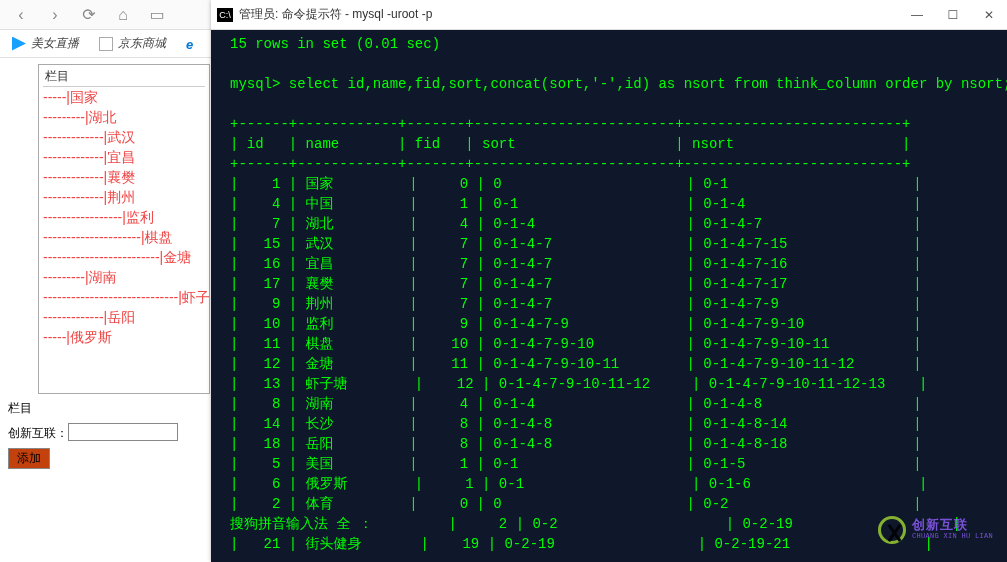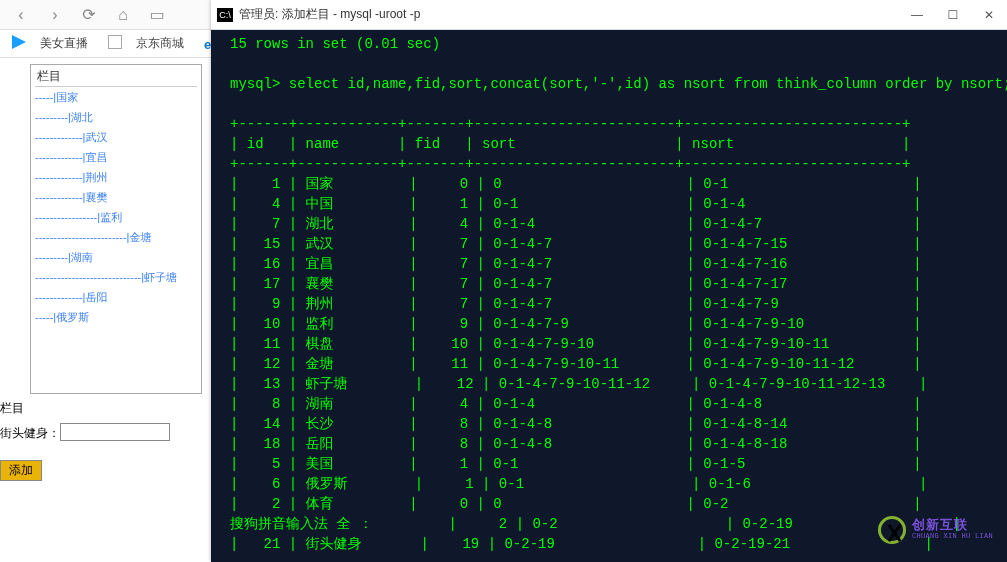--- a/index.html
+++ b/index.html
@@ -28,48 +28,48 @@
       color: #888; font-size: 16px; cursor: pointer;
     }
     
     .bookmarks-bar {
       height: 28px;
       display: flex; align-items: center; gap: 20px;
       padding: 0 12px;
       border-bottom: 1px solid #e0e0e0;
       background: #fff;
     }
-    .bookmark { display: flex; gap: 14px; color: #444; font-size: 12px; cursor: pointer;}
+    .bookmark { display: flex; align-items: center; gap: 5px; color: #444; font-size: 12px; cursor: pointer; font-style: italic;}
     .bookmark .ico { width: 14px; height: 14px; display: inline-block; }
     .ico-play { background: #19a0ff; clip-path: polygon(0 0,100% 50%,0 100%); }
     .ico-page { border:1px solid #aaa; width:12px;height:14px; }
     .ico-e { color:#0078d7; font-weight:bold; font-size:13px; }
     
     .main {
       display: flex;
       height: calc(100% - 58px);
     }
     .left-panel {
       width: 241px;
-      padding: 6px 0;
+      padding: 6px 8px;
     }
     .tree-box {
       border: 1px solid #aaa;
       width: 172px;
       height: 330px;
       overflow: auto;
       padding: 2px 4px;
       margin-left: 30px;
     }
     .tree-title { font-size: 12px; color: #333; border-bottom: 1px solid #ccc; padding:1px 2px;}
-    .tree-item { font-size: 11px; color: #3b82f6; line-height: 20px; white-space: pre; }
+    .tree-item { font-size: 14px; color: #ef4444; line-height: 20px; white-space: pre; }
     .form-row { margin-top: 6px; font-size:12px; }
     .form-row input[type=text] { width: 110px; border:1px solid #888; height:18px; }
     .form-row .txt { font-size:12px; }
-    .form-row button { border:1px solid #888; background:#eab308; padding:1px 8px; font-size:12px; cursor:pointer;margin-top:12px;}
+    .form-row button { border:1px solid #888; background:#c2410c; padding:1px 8px; font-size:12px; cursor:pointer;}
     
     .term-window {
       position: absolute;
       left: 211px; top: 0;
       width: 796px;
       height: 562px;
       display: flex; flex-direction: column;
       box-shadow: 0 0 4px rgba(0,0,0,.3);
     }
     .term-titlebar {
@@ -139,46 +139,47 @@
 
 <div class="main">
   <div class="left-panel">
     <div class="tree-box">
       <div class="tree-title">栏目</div>
       <div id="tree-items">
           <div class="tree-item">-----|国家</div>
           <div class="tree-item">---------|湖北</div>
           <div class="tree-item">-------------|武汉</div>
           <div class="tree-item">-------------|宜昌</div>
+          <div class="tree-item">-------------|襄樊</div>
           <div class="tree-item">-------------|荆州</div>
-          <div class="tree-item">-------------|襄樊</div>
           <div class="tree-item">-----------------|监利</div>
+          <div class="tree-item">---------------------|棋盘</div>
           <div class="tree-item">-------------------------|金塘</div>
           <div class="tree-item">---------|湖南</div>
           <div class="tree-item">-----------------------------|虾子塘</div>
           <div class="tree-item">-------------|岳阳</div>
           <div class="tree-item">-----|俄罗斯</div>
         </div>
     </div>
     <div class="form-row">
       <span class="txt">栏目</span>
     </div>
     <div class="form-row">
-      <span class="txt">街头健身：</span><input type="text" value="" style="">
+      <span class="txt">创新互联：</span><input type="text" value="" style="">
     </div>
     <div class="form-row">
       <button>添加</button>
     </div>
   </div>
 </div>
 
 <div class="term-window">
   <div class="term-titlebar">
     <span class="ico-cmd">C:\</span>
-    <span>管理员: 添加栏目 - mysql  -uroot -p</span>
+    <span>管理员: 命令提示符 - mysql  -uroot -p</span>
     <div class="term-controls">
       <span class="ctl">—</span>
       <span class="ctl">☐</span>
       <span class="ctl">✕</span>
     </div>
   </div>
   <div class="term-content" id="term-content">15 rows in set (0.01 sec)
 
 mysql&gt; select id,name,fid,sort,concat(sort,'-',id) as nsort from think_column order by nsort;
 

